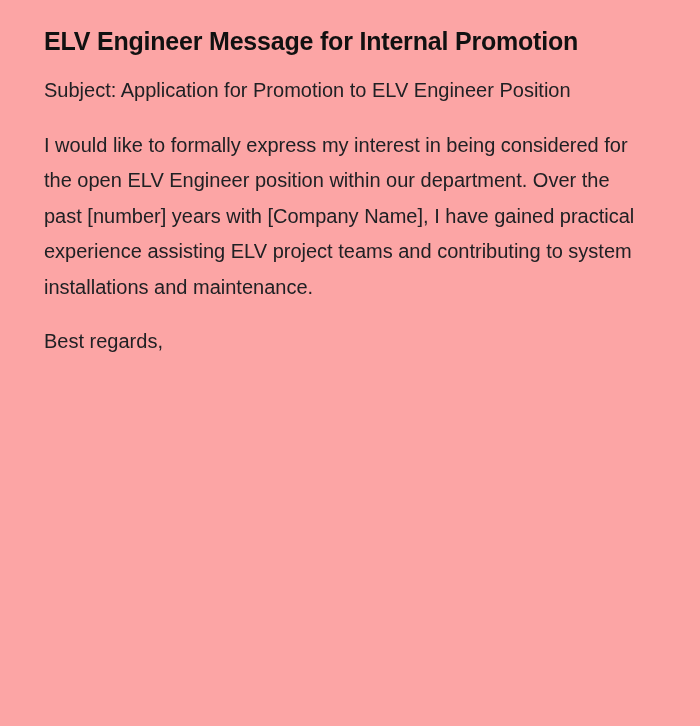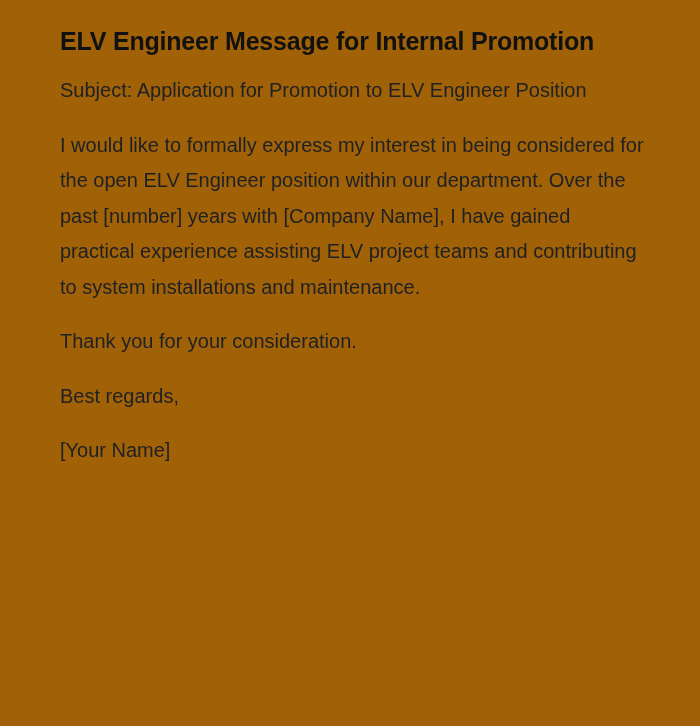--- a/index.html
+++ b/index.html
@@ -3,22 +3,22 @@
 <meta charset="utf-8">
 <style>
   * { margin: 0; padding: 0; box-sizing: border-box; }
   html, body {
     background: #ffffff;
     font-family: "Liberation Sans", "DejaVu Sans", sans-serif;
   }
   .page {
     width: 700px;
     height: 726px;
-    background: #a16207;
-    padding: 26px 40px 40px 60px;
+    background: #fca5a5;
+    padding: 26px 40px 40px 44px;
     overflow: hidden;
   }
   .doc-title {
     font-size: 25px;
     font-weight: 700;
     color: #111111;
     line-height: 1.25;
     letter-spacing: -0.2px;
     margin: 0 0 16px 0;
   }
@@ -37,19 +37,17 @@
 <div class="page">
   <h1 class="doc-title">ELV Engineer Message for Internal Promotion</h1>
 
   <div class="doc-body">
     <p>Subject: Application for Promotion to ELV Engineer Position</p>
 
 
     <p>I would like to formally express my interest in being considered for the open ELV Engineer position within our department. Over the past [number] years with [Company Name], I have gained practical experience assisting ELV project teams and contributing to system installations and maintenance.</p>
 
 
-    <p>Thank you for your consideration.</p>
 
     <p>Best regards,</p>
 
-    <p>[Your Name]</p>
   </div>
 </div>
 
 </body></html>

